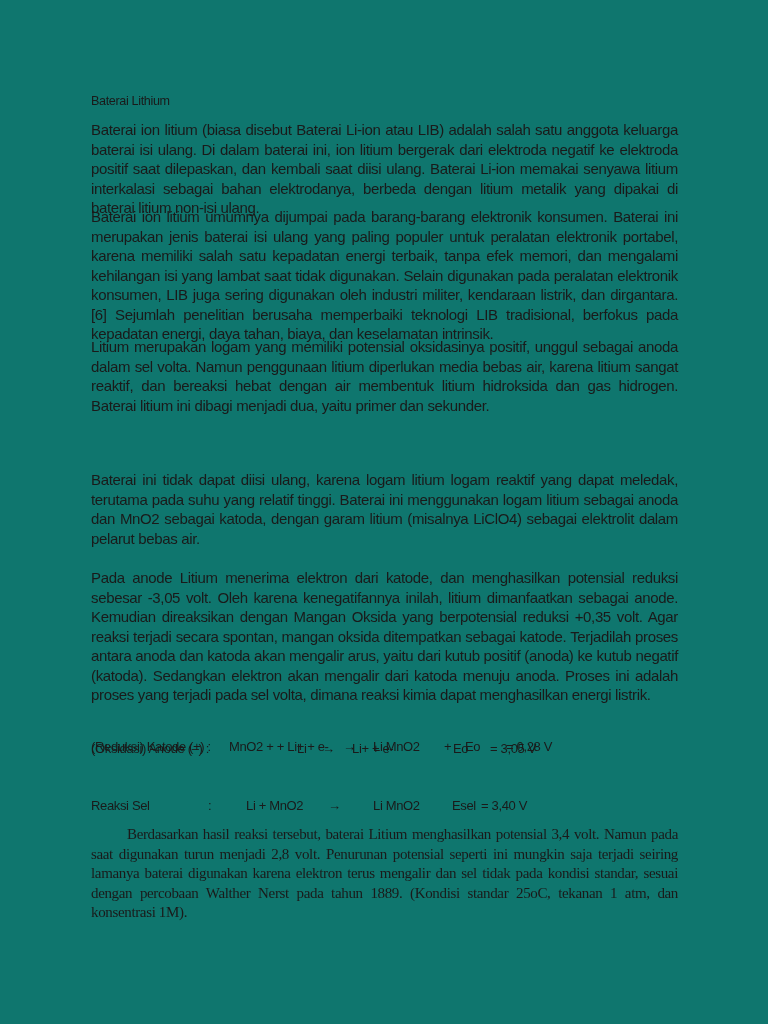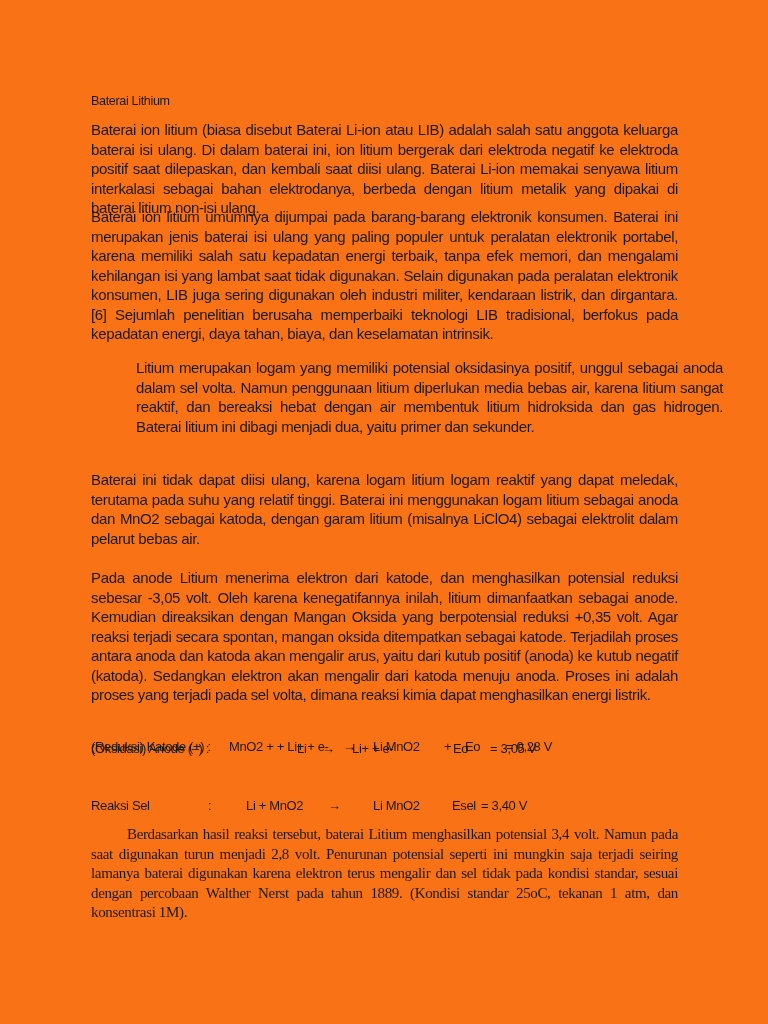--- a/index.html
+++ b/index.html
@@ -13,21 +13,21 @@
     position: relative;
     overflow: hidden;
     font-family: "Liberation Sans", sans-serif;
     color: #1a1a1a;
   }
   .page {
     position: absolute;
     left: 0; top: 0;
     width: 768px;
     height: 1024px;
-    background: #f97316;
+    background: #0f766e;
   }
   .block {
     position: absolute;
     left: 91px;
     width: 587px;
     font-size: 15px;
     line-height: 19.5px;
     letter-spacing: -0.35px;
     word-spacing: 0px;
     margin: 0;
@@ -64,21 +64,21 @@
 
 <div class="page">
 
   <div class="block heading" style="top:92px;">Baterai Lithium</div>
 
   <p class="block justify" style="top:120px;">Baterai ion litium (biasa disebut Baterai Li-ion atau LIB) adalah salah satu anggota keluarga baterai isi ulang. Di dalam baterai ini, ion litium bergerak dari elektroda negatif ke elektroda positif saat dilepaskan, dan kembali saat diisi ulang. Baterai Li-ion memakai senyawa litium interkalasi sebagai bahan elektrodanya, berbeda dengan litium metalik yang dipakai di baterai litium non-isi ulang.</p>
 
   <p class="block justify" style="top:207px;">Baterai ion litium umumnya dijumpai pada barang-barang elektronik konsumen. Baterai ini merupakan jenis baterai isi ulang yang paling populer untuk peralatan elektronik portabel, karena memiliki salah satu kepadatan energi terbaik, tanpa efek memori, dan mengalami kehilangan isi yang lambat saat tidak digunakan. Selain digunakan pada peralatan elektronik konsumen, LIB juga sering digunakan oleh industri militer, kendaraan listrik, dan dirgantara.[6] Sejumlah penelitian berusaha memperbaiki teknologi LIB tradisional, berfokus pada kepadatan energi, daya tahan, biaya, dan keselamatan intrinsik.</p>
 
 
-  <p class="block justify" style="top:358px;margin-left:45px;">Litium merupakan logam yang memiliki potensial oksidasinya positif, unggul sebagai anoda dalam sel volta. Namun penggunaan litium diperlukan media bebas air, karena litium sangat reaktif, dan bereaksi hebat dengan air membentuk litium hidroksida dan gas hidrogen. Baterai litium ini dibagi menjadi dua, yaitu primer dan sekunder.</p>
+  <p class="block justify" style="top:337px;">Litium merupakan logam yang memiliki potensial oksidasinya positif, unggul sebagai anoda dalam sel volta. Namun penggunaan litium diperlukan media bebas air, karena litium sangat reaktif, dan bereaksi hebat dengan air membentuk litium hidroksida dan gas hidrogen. Baterai litium ini dibagi menjadi dua, yaitu primer dan sekunder.</p>
 
 
   <p class="block justify" style="top:470px;">Baterai ini tidak dapat diisi ulang, karena logam litium logam reaktif yang dapat meledak, terutama pada suhu yang relatif tinggi. Baterai ini menggunakan logam litium sebagai anoda dan MnO2 sebagai katoda, dengan garam litium (misalnya LiClO4) sebagai elektrolit dalam pelarut bebas air.</p>
 
 
   <p class="block justify" style="top:568px;">Pada anode Litium menerima elektron dari katode, dan menghasilkan potensial reduksi sebesar -3,05 volt. Oleh karena kenegatifannya inilah, litium dimanfaatkan sebagai anode. Kemudian direaksikan dengan Mangan Oksida yang berpotensial reduksi +0,35 volt. Agar reaksi terjadi secara spontan, mangan oksida ditempatkan sebagai katode. Terjadilah proses antara anoda dan katoda akan mengalir arus, yaitu dari kutub positif (anoda) ke kutub negatif (katoda). Sedangkan elektron akan mengalir dari katoda menuju anoda. Proses ini adalah proses yang terjadi pada sel volta, dimana reaksi kimia dapat menghasilkan energi listrik.</p>
 
 
   <div class="eq-row" style="top:739px;">
     <span style="left:91px;">(Oksidasi) Anode (–) :</span>

